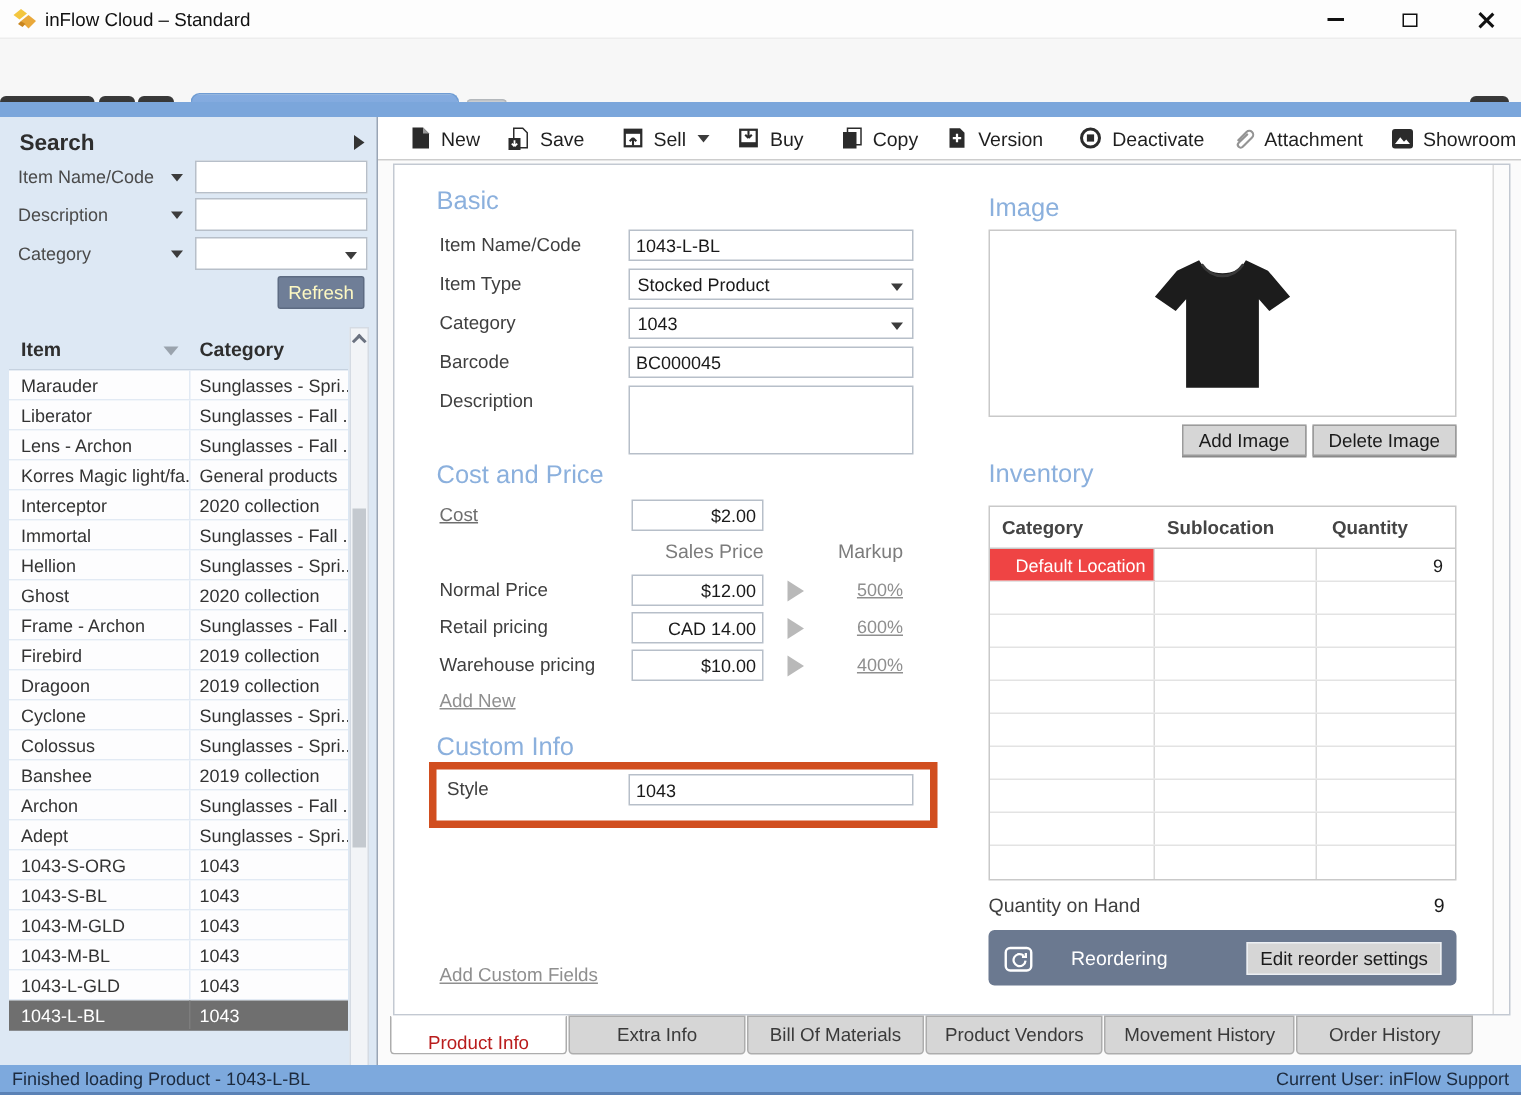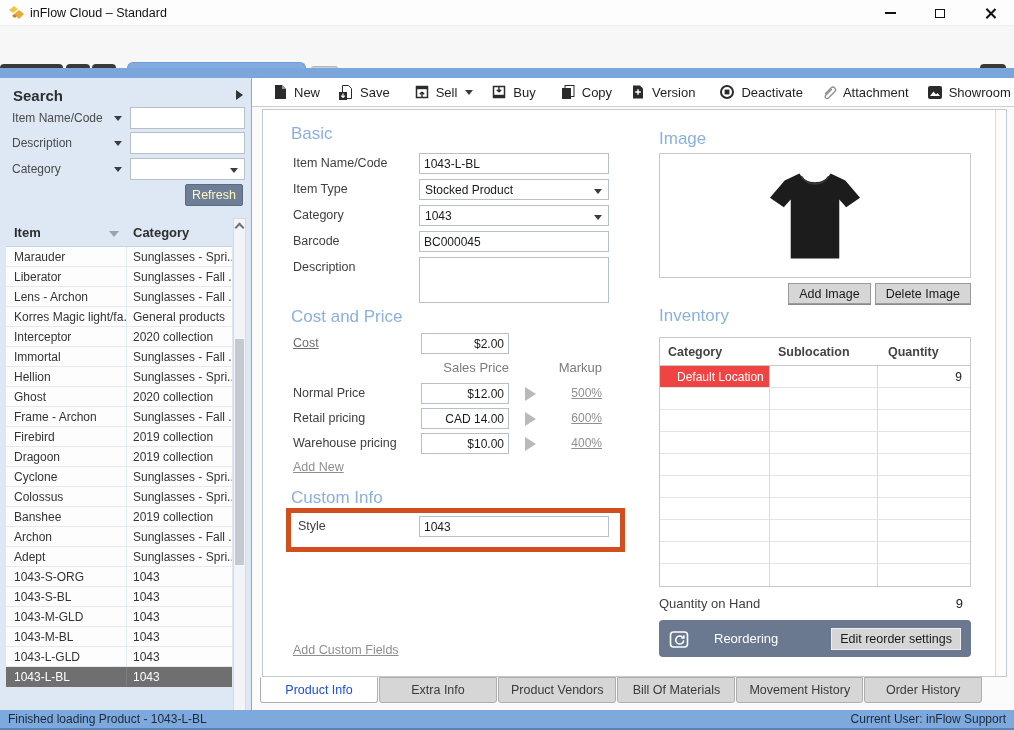--- a/index.html
+++ b/index.html
@@ -108,21 +108,21 @@
   .inv-row.selected .c-loc { background:#ef4444; color:#fff;padding-left:17px; }
   .qoh-row { position:absolute; left:396px; top:486px; width:312px; display:flex; font-size:13px; color:#3f3f3f; }
   .qoh-row .qoh-val { margin-left:auto; padding-right:8px; color:#1a1a1a; }
   .reorder-bar { position:absolute; left:396px; top:510px; width:312px; height:37px; background:#6b7990; border-radius:4px; display:flex; align-items:center; padding:0 10px; }
   .reorder-label { color:#fff; font-size:13px; margin-left:25px; }
   .reorder-btn { margin-left:auto; background:#d6d6d6; border:1px solid #eceff3; font-size:12.5px; color:#1a1a1a; padding:3px 8px; font-family:inherit; }
 
   
   .bottom-tabs { position:absolute; left:8px; top:599px; display:flex; }
   .btab { min-width:118px; height:26px; background:#d6d6d6; border:1px solid #adadad; border-radius:0 0 3px 3px; font-size:12.5px; color:#3a3a3a; display:flex; align-items:center; justify-content:center; padding:0 12px; margin-right:1px; cursor:default; }
-  .btab.active { background:#fff; border-top-color:#fff; color:#1d4ed8; }
+  .btab.active { background:#fff; border-top-color:#fff; color:#b91c1c;align-items:flex-end; }
 
   
   .statusbar { left:0; top:710px; width:1014px; height:20px; background:#7da9dd; border-bottom:2px solid #5b82b5; display:flex; align-items:center; font-size:12px; color:#1c2a3d; }
   .status-left { margin-left:8px; }
   .status-right { margin-left:auto; margin-right:8px;text-align:center; }
 </style>
 </head>
 <body>
 
 <div class="abs titlebar">
@@ -555,25 +555,25 @@
 
       <div class="btab active">
         <span>Product Info</span>
       </div>
 
       <div class="btab">
         <span>Extra Info</span>
       </div>
 
       <div class="btab">
+        <span>Bill Of Materials</span>
+      </div>
+
+      <div class="btab">
         <span>Product Vendors</span>
-      </div>
-
-      <div class="btab">
-        <span>Bill Of Materials</span>
       </div>
 
       <div class="btab">
         <span>Movement History</span>
       </div>
 
       <div class="btab">
         <span>Order History</span>
       </div>
     </div>

